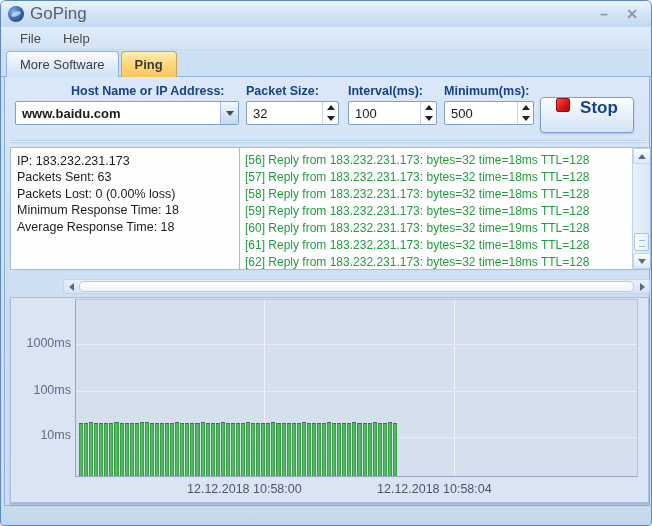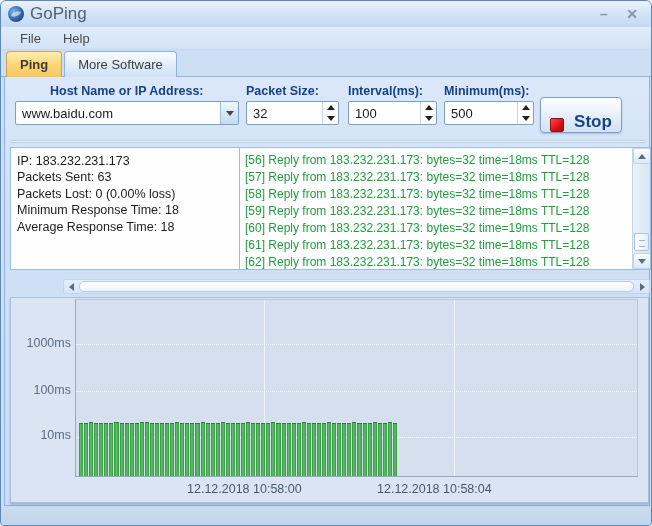--- a/index.html
+++ b/index.html
@@ -29,30 +29,30 @@
   .tab.active { background:linear-gradient(#fdeeb3,#fcd97a 45%,#f9c65f); border-color:#cfa254; font-weight:bold; color:#3a3a3a; }
   .tabline { position:absolute; left:0; top:75px; width:652px; height:1px; background:#8db2e3; z-index:2; }
   
   .panel { position:absolute; left:3px; top:75px; width:646px; height:430px;
            border:1px solid #8db2e3; border-top:1px solid #8db2e3;
            background:linear-gradient(#dbe8f9, #cfe0f4 30%, #cddef3); z-index:1; }
   
   .flabel { position:absolute; font-size:12.5px; font-weight:bold; color:#15428b; white-space:nowrap; }
   .field { position:absolute; height:24px; border:1px solid #7da0c8; border-radius:2px; background:#fff; display:flex; align-items:center; }
   .field .val { flex:1; font-size:13px; color:#1c1c1c; padding-left:6px; white-space:nowrap; overflow:hidden; }
-  .field .val.bold { font-weight:normal; }
+  .field .val.bold { font-weight:bold; }
   .combo-btn { width:18px; height:100%; border-left:1px solid #9fbcd9; background:linear-gradient(#f4f9fe,#d8e7f7 50%,#c6daf0);
                display:flex; align-items:center; justify-content:center; }
   .arrow-down { width:0; height:0; border-left:4px solid transparent; border-right:4px solid transparent; border-top:5px solid #3f4a56; }
   .spin { width:16px; height:100%; display:flex; flex-direction:column; border-left:1px solid #c6d6e8; }
   .spin span { flex:1; display:flex; align-items:center; justify-content:center; }
   .tri-up { width:0; height:0; border-left:4px solid transparent; border-right:4px solid transparent; border-bottom:5px solid #222; }
   .tri-dn { width:0; height:0; border-left:4px solid transparent; border-right:4px solid transparent; border-top:5px solid #222; }
-  .stop-btn { position:absolute; left:535px; top:20px; width:82px; height:36px; border:1px solid #7da0c8; border-radius:4px;
-              background:linear-gradient(#ffffff,#e9f1fb 45%,#d3e2f4); display:flex; align-items:flex-end; justify-content:center; gap:10px;
+  .stop-btn { position:absolute; left:535px; top:20px; width:94px; height:36px; border:1px solid #7da0c8; border-radius:4px;
+              background:linear-gradient(#ffffff,#e9f1fb 45%,#d3e2f4); display:flex; align-items:flex-start; justify-content:center; gap:10px;
               box-shadow:0 1px 2px rgba(90,120,160,.35); cursor:default; }
   .stop-icon { width:14px; height:14px; background:linear-gradient(135deg,#ff4a4a,#d91111 60%,#a80d0d); border:1px solid #8e0f0f; border-radius:2px; }
   .stop-label { font-size:17px; font-weight:bold; color:#15428b; }
   .sep { position:absolute; left:5px; top:63px; width:636px; height:3px; border-radius:2px;
          background:linear-gradient(#ffffff,#dfeafa); border:1px solid #b9cfe9; }
   
   .statsbox { position:absolute; left:5px; top:70px; width:255px; height:123px; background:#fefefe;
               border:1px solid #9ebee0; padding:5px 0 0 6px; overflow:hidden; }
   .statsbox div { font-size:12.5px; color:#1d1d1d; line-height:16.4px; white-space:nowrap; }
   .logbox { position:absolute; left:234px; top:70px; width:412px; height:123px; background:#fefefe;
@@ -104,28 +104,28 @@
       <div class="win-btn">✕</div>
     </div>
   </div>
 
   <div class="menubar">
     <div class="menu-item">File</div>
     <div class="menu-item">Help</div>
   </div>
 
   <div class="tabstrip">
+    <div class="tab">More Software</div>
     <div class="tab active">Ping</div>
-    <div class="tab">More Software</div>
   </div>
   <div class="tabline"></div>
 
   <div class="panel">
 
-    <div class="flabel" style="left:0; top:7px;padding-left:45px;">Host Name or IP Address:</div>
+    <div class="flabel" style="left:21px; top:7px;padding-left:45px;">Host Name or IP Address:</div>
     <div class="flabel" style="left:241px; top:7px;">Packet Size:</div>
     <div class="flabel" style="left:343px; top:7px;">Interval(ms):</div>
     <div class="flabel" style="left:439px; top:7px;">Minimum(ms):</div>
 
     <div class="field" style="left:10px; top:24px; width:224px;">
       <div class="val bold">www.baidu.com</div>
       <div class="combo-btn">
         <div class="arrow-down"></div>
       </div>
     </div>

